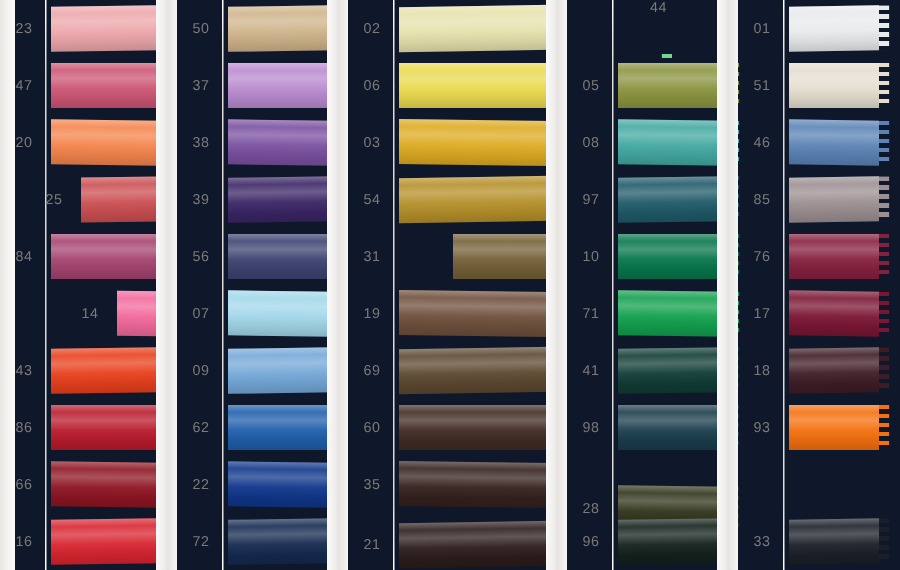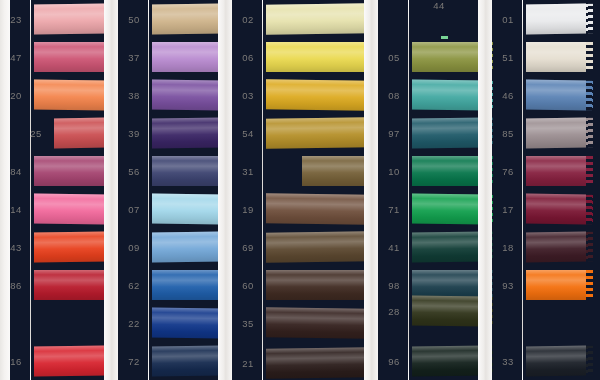--- a/index.html
+++ b/index.html
@@ -140,36 +140,42 @@
           <div class="swatch-cell">
             <div class="ribbon skew" style="background: rgb(203, 79, 82);"></div>
           </div>
         </div>
         <div class="lane" style="top: 152px;">
           <div class="code">84</div>
           <div class="swatch-cell">
             <div class="ribbon" style="background: rgb(165, 68, 112);"></div>
           </div>
         </div>
-        <div class="lane" style="top: 190px;">
+        <div class="lane" style="top: 190px; padding-left: 44px;">
           <div class="code">14</div>
           <div class="swatch-cell">
             <div class="ribbon skew2" style="background: rgb(242, 105, 156);"></div>
           </div>
         </div>
         <div class="lane" style="top: 228px;">
           <div class="code">43</div>
           <div class="swatch-cell">
             <div class="ribbon skew" style="background: rgb(232, 64, 29);"></div>
           </div>
         </div>
         <div class="lane" style="top: 266px;">
           <div class="code">86</div>
           <div class="swatch-cell">
             <div class="ribbon" style="background: rgb(184, 27, 44);"></div>
+          </div>
+        </div>
+        <div class="lane" style="top: 304px;">
+          <div class="code">66</div>
+          <div class="swatch-cell">
+            <div class="ribbon skew2" style="background: rgb(141, 21, 34);"></div>
           </div>
         </div>
         <div class="lane" style="top: 342px;">
           <div class="code">16</div>
           <div class="swatch-cell">
             <div class="ribbon skew" style="background: rgb(216, 37, 48);"></div>
           </div>
         </div>
       </div>
       <div class="col-group" style="left: 118px; width: 118px;">
@@ -344,21 +350,21 @@
           <div class="swatch-cell">
             <div class="ribbon skew" style="background: rgb(16, 60, 53);"></div>
           </div>
         </div>
         <div class="lane" style="top: 266px;">
           <div class="code">98</div>
           <div class="swatch-cell">
             <div class="ribbon" style="background: rgb(26, 61, 75);"></div>
           </div>
         </div>
-        <div class="lane" style="top: 292px;">
+        <div class="lane" style="top: 320px;">
           <div class="code">28</div>
           <div class="swatch-cell">
             <div class="ribbon skew2" style="background: rgb(48, 52, 26);"></div>
           </div>
         </div>
         <div class="lane" style="top: 342px;">
           <div class="code">96</div>
           <div class="swatch-cell">
             <div class="ribbon skew" style="background: rgb(19, 33, 28);"></div>
           </div>

